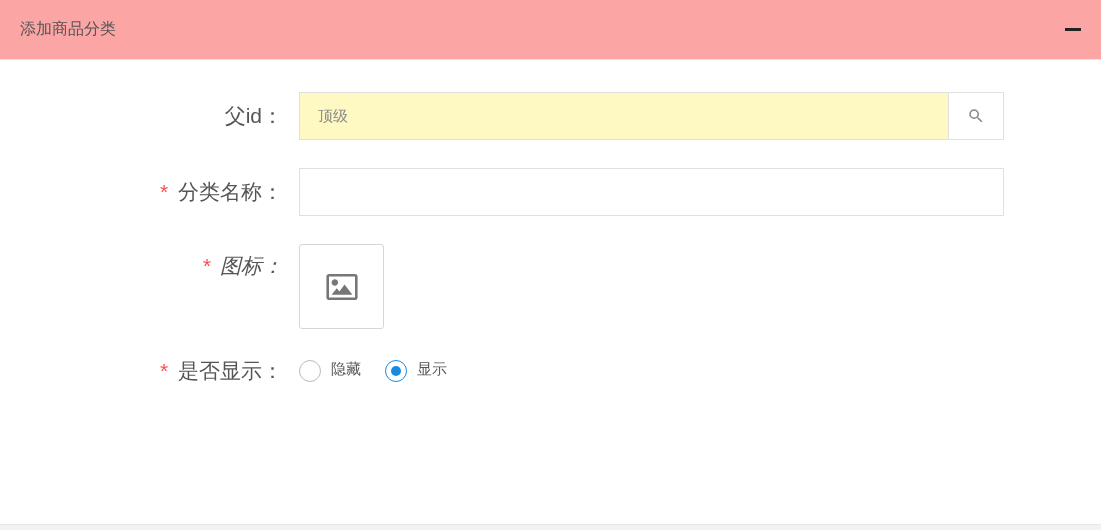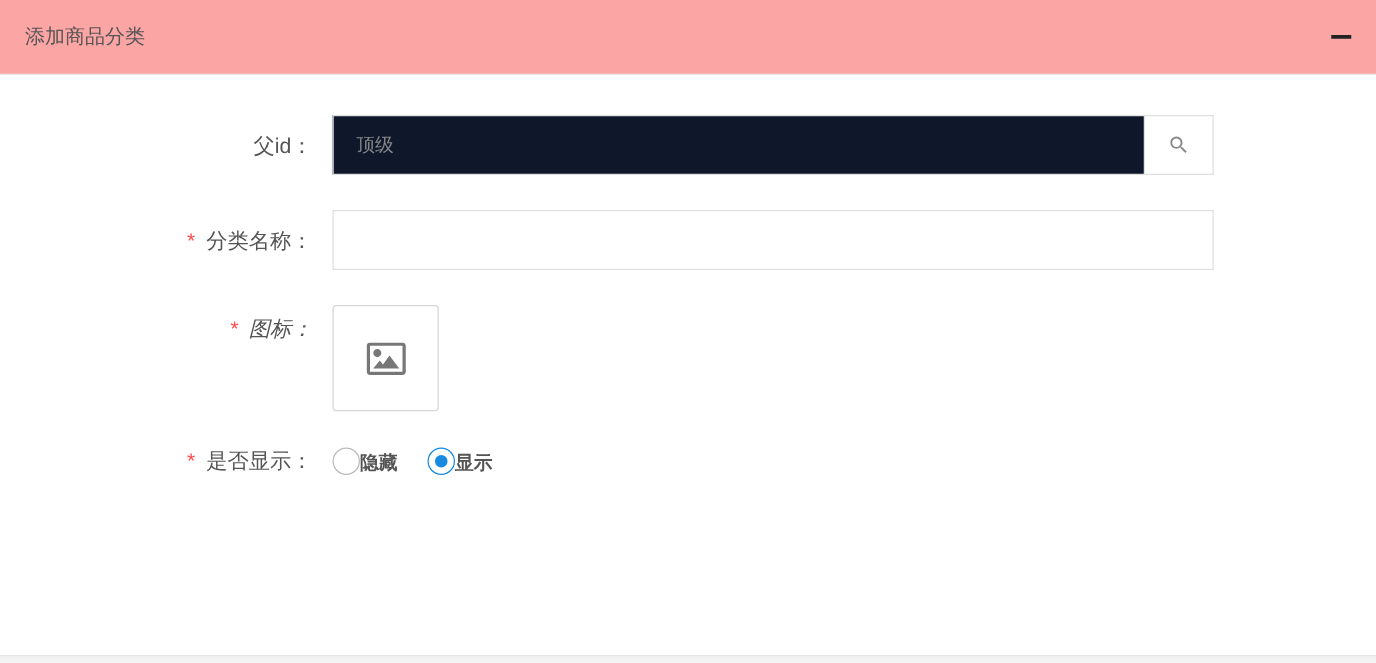--- a/index.html
+++ b/index.html
@@ -44,44 +44,44 @@
       margin-bottom: 28px;
     }
     .form-row.tall {
       align-items: flex-start;
     }
     .form-row.tall .form-label {
       padding-top: 8px;
       font-style: italic;
     }
     .form-label {
-      width: 266px;
+      width: 299px;
       text-align: right;
       color: #555;
-      font-size: 17px;
+      font-size: 21px;
       padding-right: 16px;
       flex-shrink: 0;
     }
     .required-asterisk {
       color: #ff4d4f;
       margin-right: 4px;
     }
     .form-control-wrapper {
       flex: 1;
       display: flex;
       align-items: center;
     }
     .input-group {
       display: flex;
       width: 705px;
     }
     .readonly-input {
       flex: 1;
       height: 48px;
-      background: #0f172a;
+      background: #fef9c3;
       border: 1px solid #e0e0e0;
       padding: 0 18px;
       font-size: 15px;
       color: #888;
       outline: none;
     }
     .search-btn {
       width: 55px;
       height: 48px;
       background: #fff;
@@ -121,23 +121,23 @@
       height: 26px;
       fill: #777;
     }
     .radio-group {
       display: flex;
       align-items: center;
       gap: 24px;
     }
     .radio-item {
       display: flex;
-      align-items: flex-end;
-      cursor: pointer;
-      font-weight: bold;
+      align-items: flex-start;
+      gap: 10px;
+      cursor: pointer;
     }
     .radio-circle {
       width: 22px;
       height: 22px;
       border: 1.5px solid #bbb;
       border-radius: 50%;
       display: flex;
       align-items: center;
       justify-content: center;
       background: #fff;

